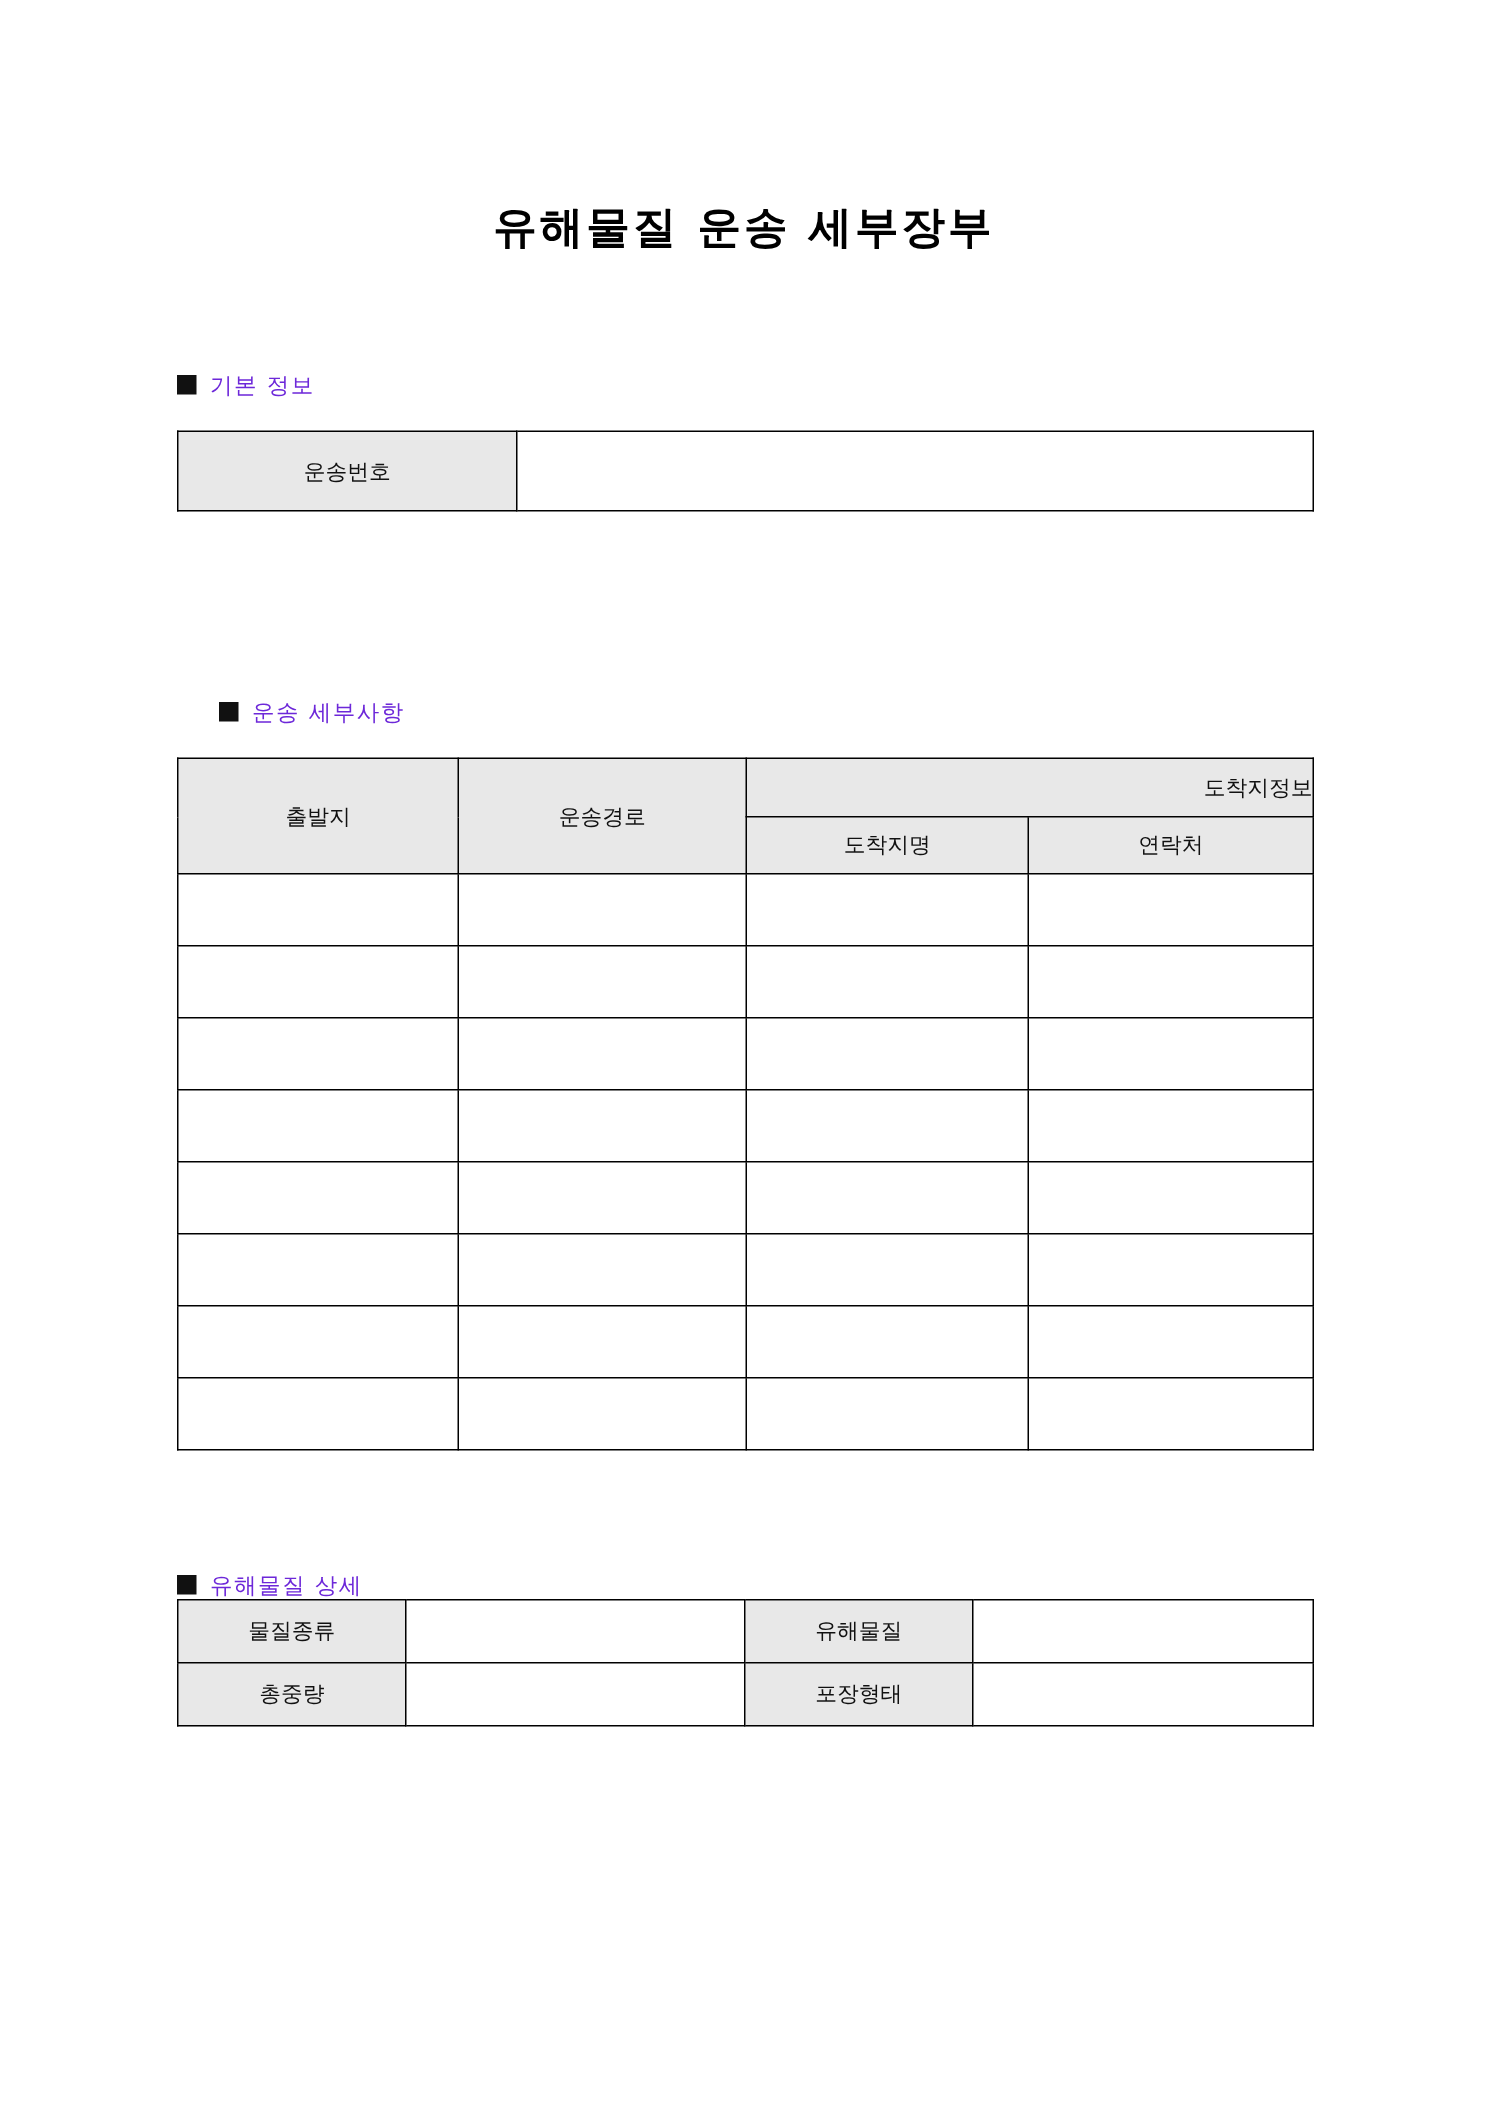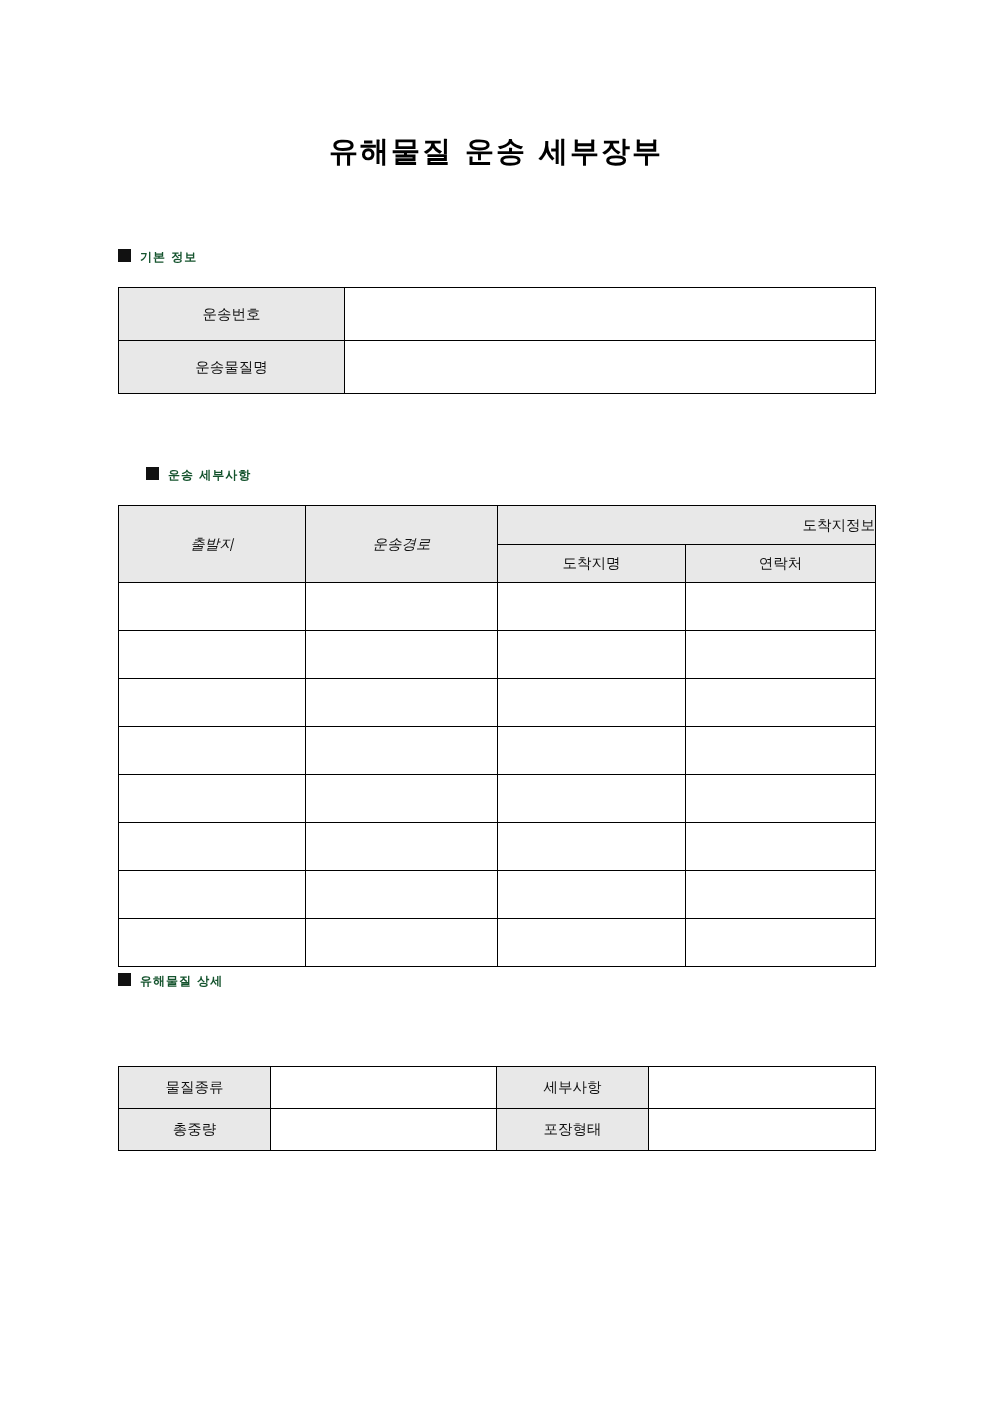--- a/index.html
+++ b/index.html
@@ -33,42 +33,42 @@
     font-size: 29px;
     font-weight: bold;
     letter-spacing: 2px;
     color: #000000;
   }
 
   
   .section-head {
     position: absolute;
     left: 118px;
-    font-size: 12px;
-    font-weight: bold;
+    font-size: 15px;
+    font-weight: normal;
     letter-spacing: 1px;
-    color: #14532d;
+    color: #6d28d9;
     white-space: nowrap;
   }
   .section-head .bullet {
     display: inline-block;
     width: 13px;
     height: 13px;
     background: #111111;
     margin-right: 9px;
     position: relative;
     top: 1px;
   }
   .section-head .sect-label {
     display: inline-block;
   }
 
   #sec-basic  { top: 248px; }
   #sec-detail { top: 466px; margin-left: 28px; }
-  #sec-hazmat { top: 972px; }
+  #sec-hazmat { top: 1048px; }
 
   
   table.form-table {
     position: absolute;
     border-collapse: collapse;
     table-layout: fixed;
     font-size: 14.5px;
     color: #111111;
   }
   table.form-table td {
@@ -97,21 +97,21 @@
   
   #table-detail {
     left: 118px;
     top: 505px;
     width: 757px;
   }
   #table-detail td.hd {
     background: #e8e8e8;
     font-size: 14.5px;
   }
-  #table-detail td.hd-tall { height: 75px; font-style: italic; }
+  #table-detail td.hd-tall { height: 75px; }
   #table-detail td.hd-top  { height: 38px; text-align: right; }
   #table-detail td.hd-sub  { height: 37px; }
   #table-detail td.cell    { height: 47px; }
 
   #table-detail col.c1 { width: 187px; }
   #table-detail col.c2 { width: 192px; }
   #table-detail col.c3 { width: 188px; }
   #table-detail col.c4 { width: 190px; }
 
   
@@ -141,24 +141,20 @@
   <table class="form-table" id="table-basic">
     <colgroup>
       <col style="width:226px">
       <col style="width:531px">
     </colgroup>
     <tbody>
       <tr>
         <td class="lbl">운송번호</td>
         <td class="val"></td>
       </tr>
-      <tr>
-        <td class="lbl">운송물질명</td>
-        <td class="val"></td>
-      </tr>
     </tbody>
   </table>
 
   <div class="section-head" id="sec-detail">
     <span class="bullet"></span><span class="sect-label">운송 세부사항</span>
   </div>
 
   <table class="form-table" id="table-detail">
     <colgroup>
       <col class="c1">
@@ -236,21 +232,21 @@
     <colgroup>
       <col class="h1">
       <col class="h2">
       <col class="h3">
       <col class="h4">
     </colgroup>
     <tbody>
       <tr>
         <td class="lbl">물질종류</td>
         <td class="val"></td>
-        <td class="lbl">세부사항</td>
+        <td class="lbl">유해물질</td>
         <td class="val"></td>
       </tr>
       <tr>
         <td class="lbl">총중량</td>
         <td class="val"></td>
         <td class="lbl">포장형태</td>
         <td class="val"></td>
       </tr>
     </tbody>
   </table>

